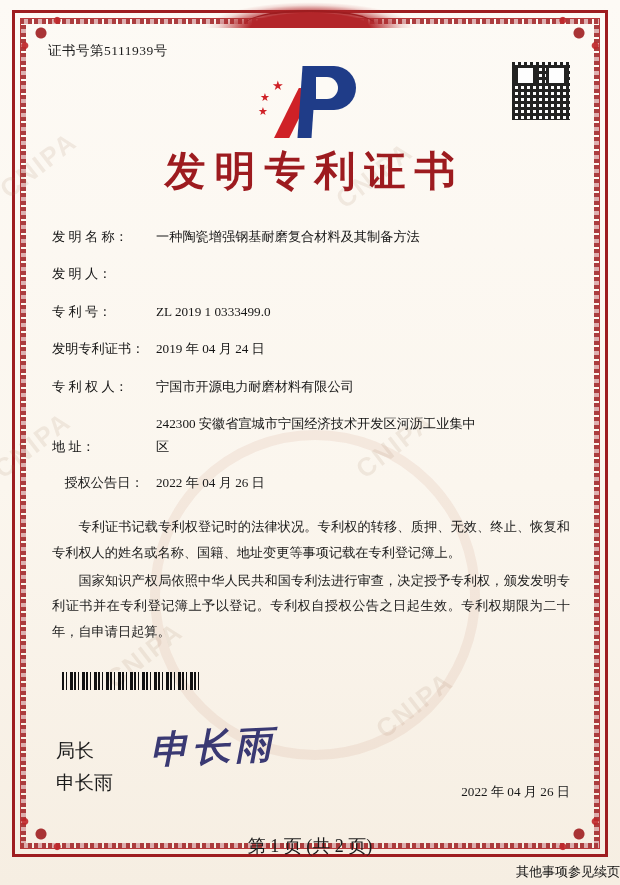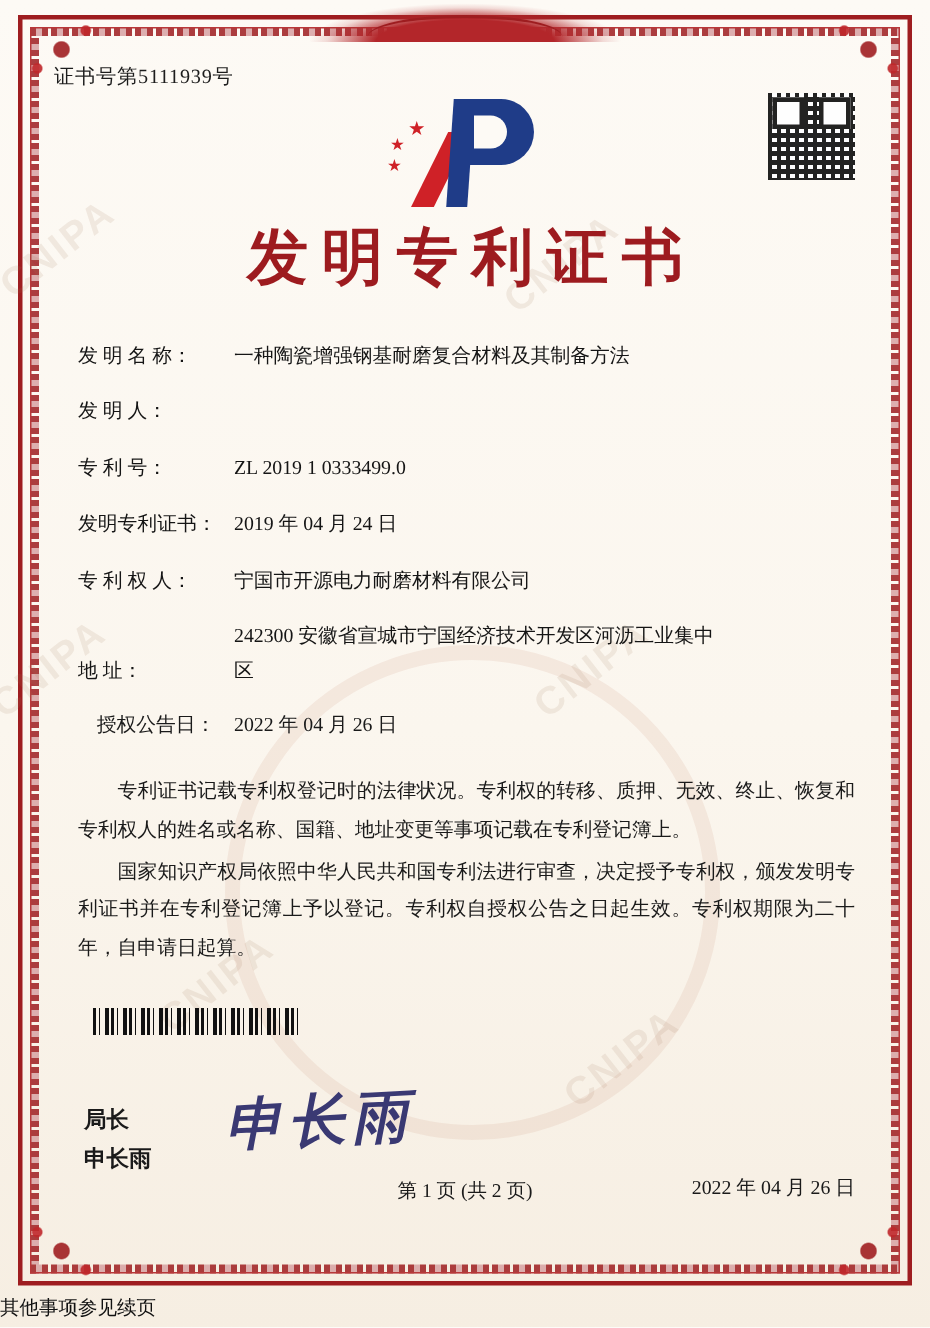--- a/index.html
+++ b/index.html
@@ -132,20 +132,21 @@
     position: absolute;
     left: 36px;
     top: 42px;
     right: 36px;
   }
 
   .cert-number {
     font-size: 13.5px;
     letter-spacing: 0.5px;
     color: #1d1d1d;
+    margin-left: 12px;
   }
 
   .qr {
     position: absolute;
     right: 14px;
     top: 20px;
     width: 58px;
     height: 58px;
     background-color: #ffffff;
     background-image:
@@ -305,23 +306,22 @@
     background-image: repeating-linear-gradient(90deg,
       #111 0 2px, transparent 2px 4px, #111 4px 5px, transparent 5px 8px,
       #111 8px 11px, transparent 11px 12px);
     background-size: 12px 100%;
   }
 
   .signature-block {
     position: absolute;
     left: 56px;
     top: 735px;
-    font-size: 15px;
+    font-size: 19px;
     line-height: 1.7;
-    font-weight: bold;
   }
   .sig-name {
     position: absolute;
     left: 150px;
     top: 722px;
     font-size: 38px;
     color: #2a2a6a;
     font-family: "DejaVu Serif", serif;
     font-style: italic;
     font-weight: 700;
@@ -332,30 +332,30 @@
   .issue-date {
     position: absolute;
     right: 50px;
     top: 783px;
     font-size: 13.2px;
   }
   .page-num {
     position: absolute;
     left: 0;
     right: 0;
-    top: 785px;
+    top: 834px;
     text-align: center;
-    font-size: 13px;
+    font-size: 18px;
   }
   .footer-note {
     position: absolute;
     left: 0;
     right: 0;
     bottom: 4px;
-    text-align: left;
+    text-align: right;
     font-size: 13px;
     color: #111;
   }
 </style>
 </head>
 <body>
 
 <div class="certificate">
 
   <div class="border-outer"></div>

